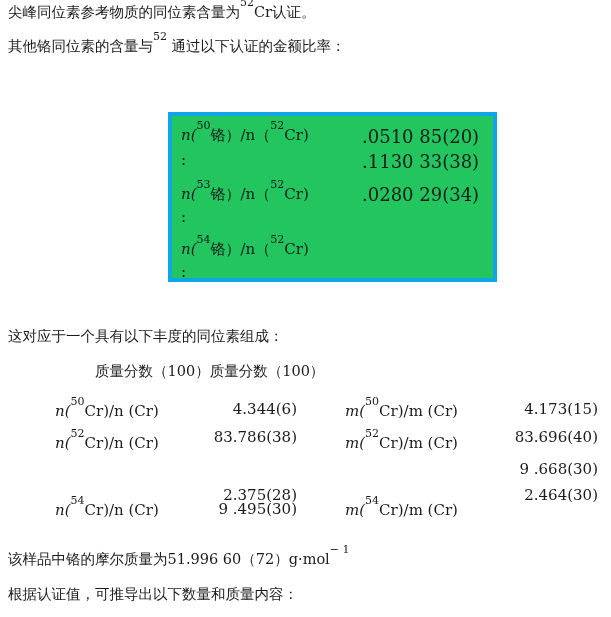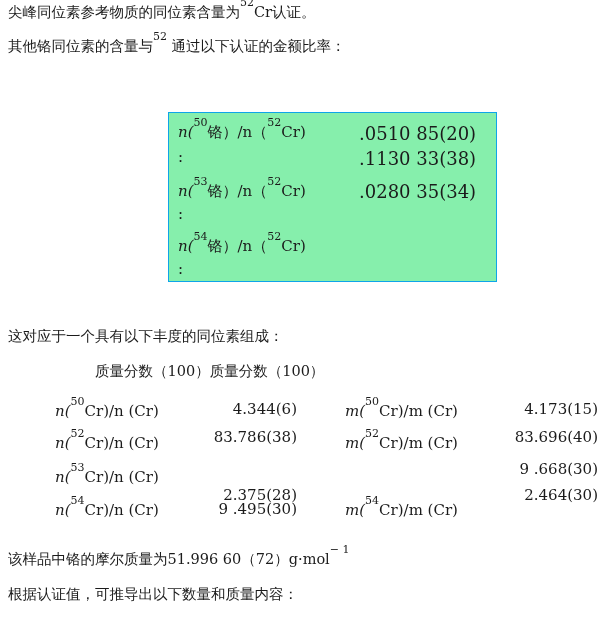--- a/index.html
+++ b/index.html
@@ -11,23 +11,23 @@
     font-family:"DejaVu Serif","Liberation Serif",serif;
     font-size:14.5px;
     overflow:hidden;
   }
   .abs{position:absolute;white-space:pre;line-height:20px;}
   sup.s{font-size:11px;line-height:0;position:relative;top:-5px;}
   i.v{font-style:italic;}
   .ratio-box{
     position:absolute;left:168px;top:112px;
     width:329px;height:170px;
-    border:1px solid #0ea5e9;
+    border:4px solid #0ea5e9;
     box-sizing:border-box;
-    background:#86efac;
+    background:#22c55e;
   }
   .rbox-line{position:absolute;white-space:pre;font-size:15px;line-height:19px;}
   .rbox-val{position:absolute;left:190px;white-space:pre;font-size:18px;line-height:19px;}
   .tbl-label{position:absolute;white-space:pre;font-size:15px;line-height:19px;}
   .tbl-val{position:absolute;width:132px;text-align:right;white-space:pre;font-size:15px;line-height:19px;}
 </style>
 </head>
 <body>
 
 <div class="doc">
@@ -38,41 +38,40 @@
 
   <div class="ratio-box">
 
     <div class="rbox-line" style="left:9px;top:10px;"><i class="v">n(</i><sup class="s">50</sup><span>铬）/n（</span><sup class="s">52</sup><span>Cr)</span></div>
     <div class="rbox-val" style="top:11px;">.0510 85(20)</div>
 
     <div class="rbox-line" style="left:9px;top:35px;">:</div>
     <div class="rbox-val" style="top:36px;">.1130 33(38)</div>
 
     <div class="rbox-line" style="left:9px;top:69px;"><i class="v">n(</i><sup class="s">53</sup><span>铬）/n（</span><sup class="s">52</sup><span>Cr)</span></div>
-    <div class="rbox-val" style="top:69px;">.0280 35(34)</div>
+    <div class="rbox-val" style="top:69px;">.0280 29(34)</div>
 
     <div class="rbox-line" style="left:9px;top:92px;">:</div>
 
     <div class="rbox-line" style="left:9px;top:124px;"><i class="v">n(</i><sup class="s">54</sup><span>铬）/n（</span><sup class="s">52</sup><span>Cr)</span></div>
 
     <div class="rbox-line" style="left:9px;top:147px;">:</div>
 
   </div>
 
   <p class="abs" style="left:8px;top:326px;margin:0;">这对应于一个具有以下丰度的同位素组成：</p>
 
   <div class="abs" style="left:95px;top:361px;">质量分数（100）质量分数（100）</div>
 
   <div class="tbl-label" style="left:55px;top:402px;"><i class="v">n(</i><sup class="s">50</sup><span>Cr)/n (Cr)</span></div>
   <div class="tbl-val" style="left:165px;top:400px;">4.344(6)</div>
 
   <div class="tbl-label" style="left:55px;top:434px;"><i class="v">n(</i><sup class="s">52</sup><span>Cr)/n (Cr)</span></div>
   <div class="tbl-val" style="left:165px;top:428px;">83.786(38)</div>
 
-  <div class="tbl-label" style="left:55px;top:468px;"><i class="v">n(</i><sup class="s">53</sup><span>Cr)/n (Cr)</span></div>
   <div class="tbl-val" style="left:165px;top:460px;margin-top:40px;">9 .495(30)</div>
 
   <div class="tbl-label" style="left:55px;top:501px;"><i class="v">n(</i><sup class="s">54</sup><span>Cr)/n (Cr)</span></div>
   <div class="tbl-val" style="left:165px;top:486px;">2.375(28)</div>
 
   <div class="tbl-label" style="left:345px;top:402px;"><i class="v">m(</i><sup class="s">50</sup><span>Cr)/m (Cr)</span></div>
   <div class="tbl-val" style="left:466px;top:400px;">4.173(15)</div>
 
   <div class="tbl-label" style="left:345px;top:434px;"><i class="v">m(</i><sup class="s">52</sup><span>Cr)/m (Cr)</span></div>
   <div class="tbl-val" style="left:466px;top:428px;">83.696(40)</div>

